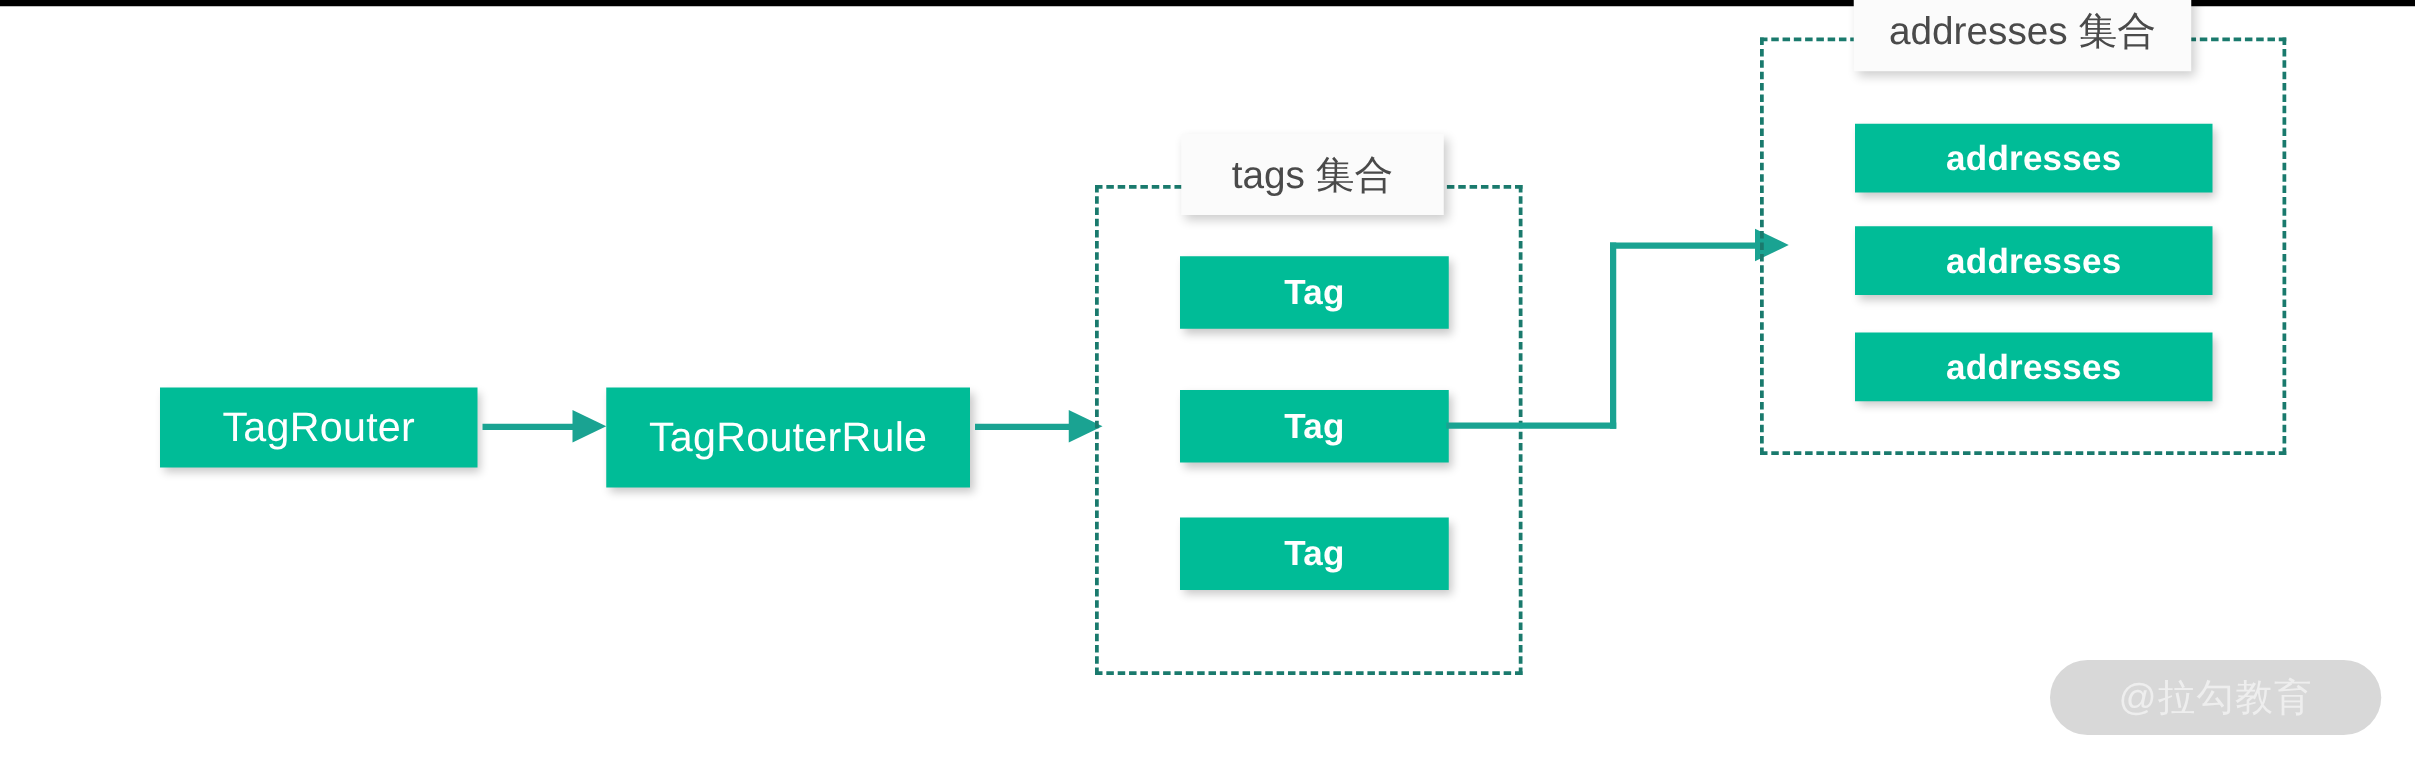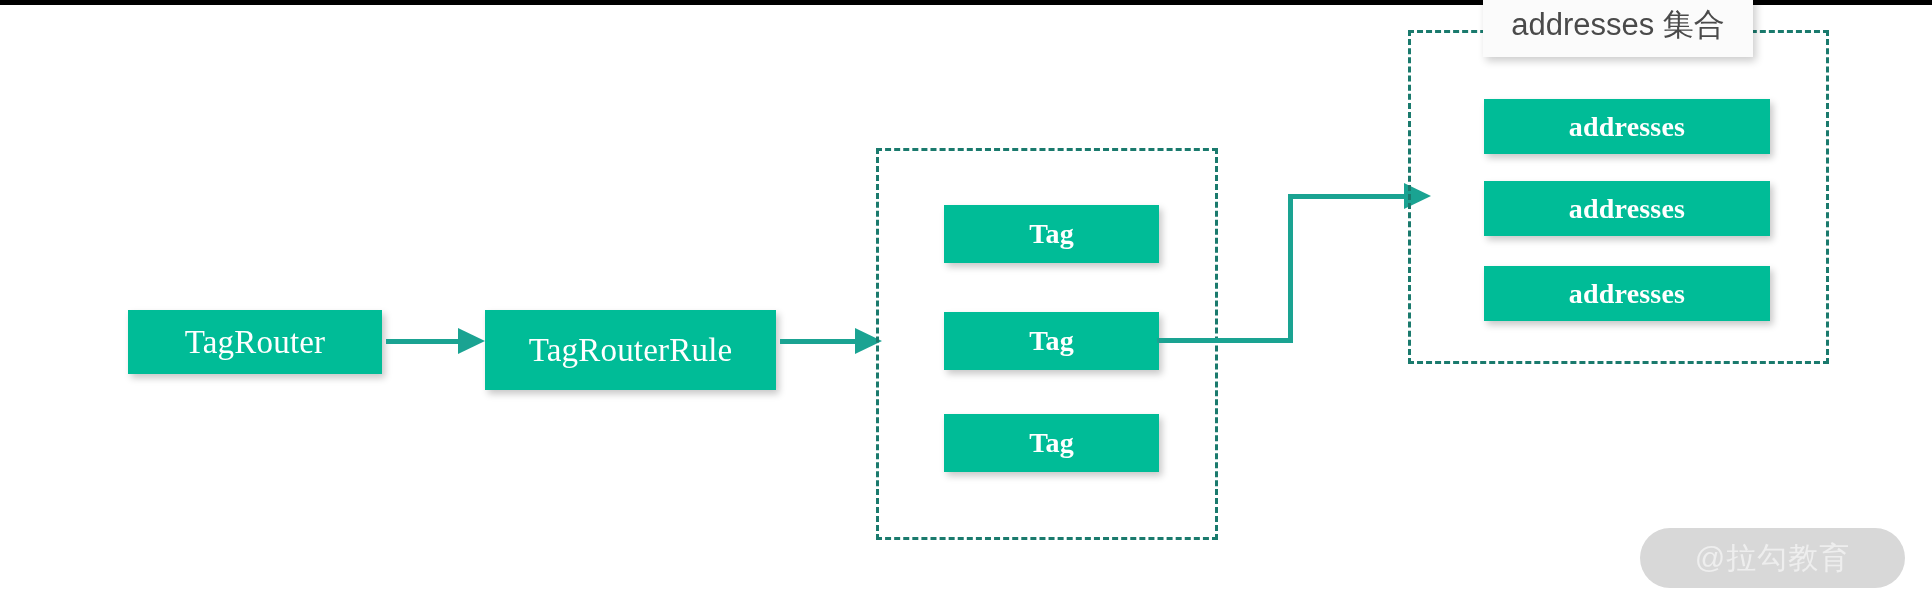--- a/index.html
+++ b/index.html
@@ -30,21 +30,20 @@
   .node {
     position: absolute;
     background: #00bc97;
     color: #ffffff;
     display: flex;
     align-items: center;
     justify-content: center;
     box-shadow: 3px 4px 7px rgba(0, 0, 0, 0.22);
     white-space: nowrap;
     letter-spacing: 0.2px;
-    font-family: Liberation Serif, serif;
   }
   .node-lg {
     font-size: 33px;
     font-weight: 400;
   }
   .node-sm {
     font-size: 28px;
     font-weight: 700;
   }
 
@@ -174,20 +173,23 @@
   <div class="node node-sm" id="node-tag-0">
     <span>Tag</span>
   </div>
   <div class="node node-sm" id="node-tag-1">
     <span>Tag</span>
   </div>
   <div class="node node-sm" id="node-tag-2">
     <span>Tag</span>
   </div>
 
+  <div class="group-label" id="label-tags">
+    <span>tags 集合</span>
+  </div>
 
   <div class="conn conn-h" id="conn-c-h1"></div>
   <div class="conn conn-v" id="conn-c-v"></div>
   <div class="conn conn-h" id="conn-c-h2"></div>
   <div id="conn-c-head"></div>
 
   <div class="group-box" id="group-addresses"></div>
 
   <div class="node node-sm" id="node-addresses-0">
     <span>addresses</span>

